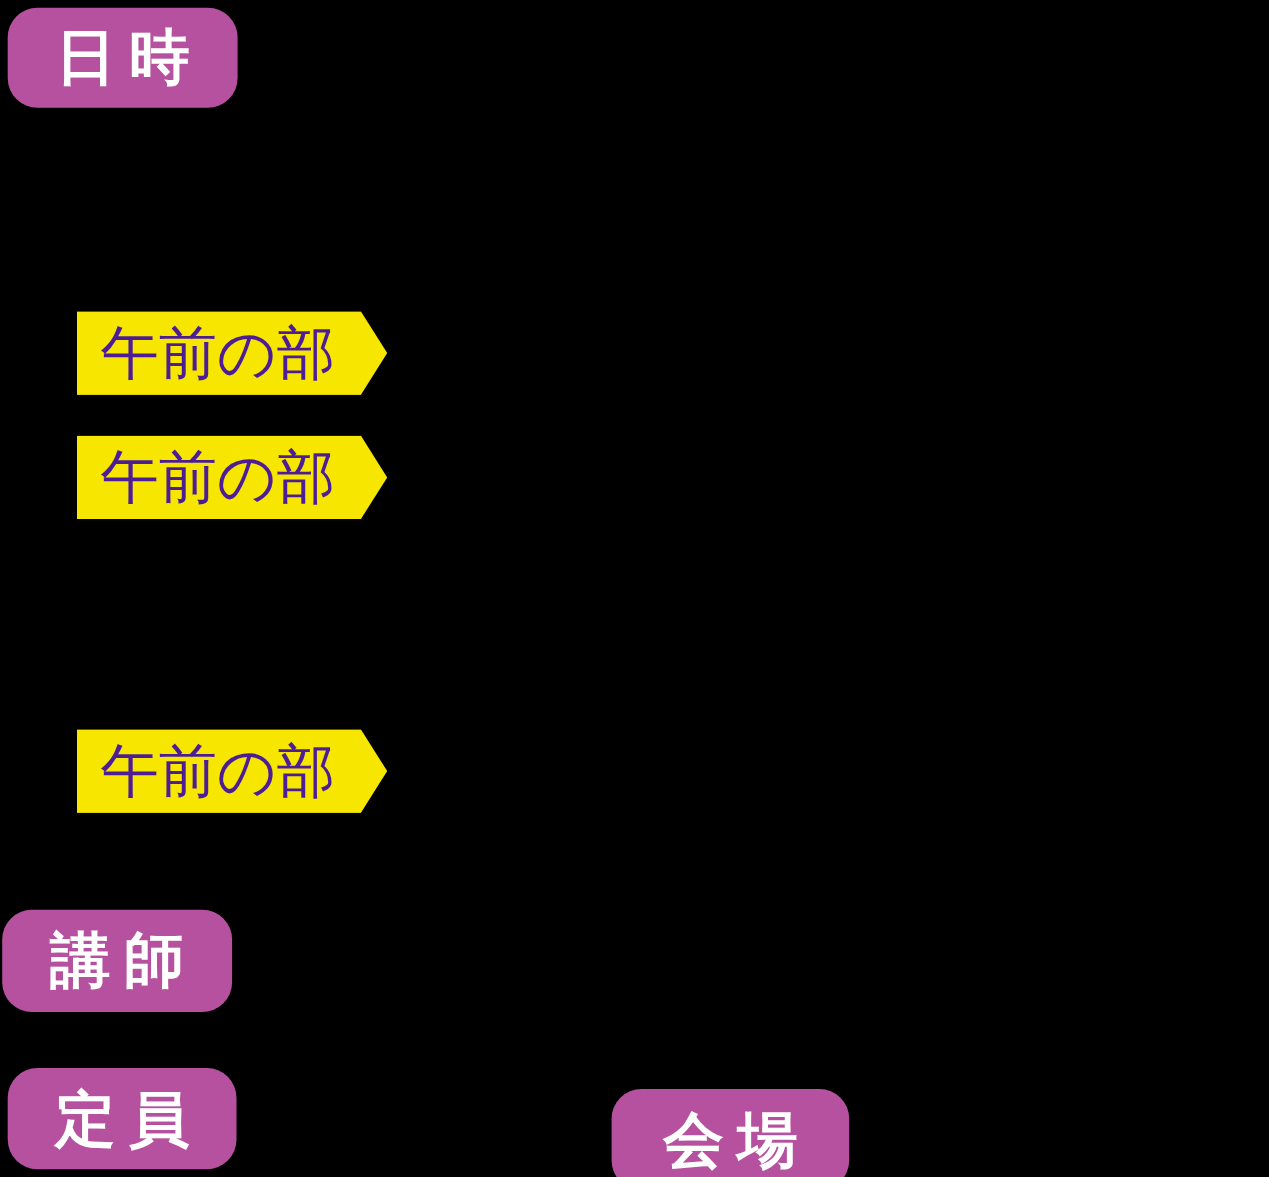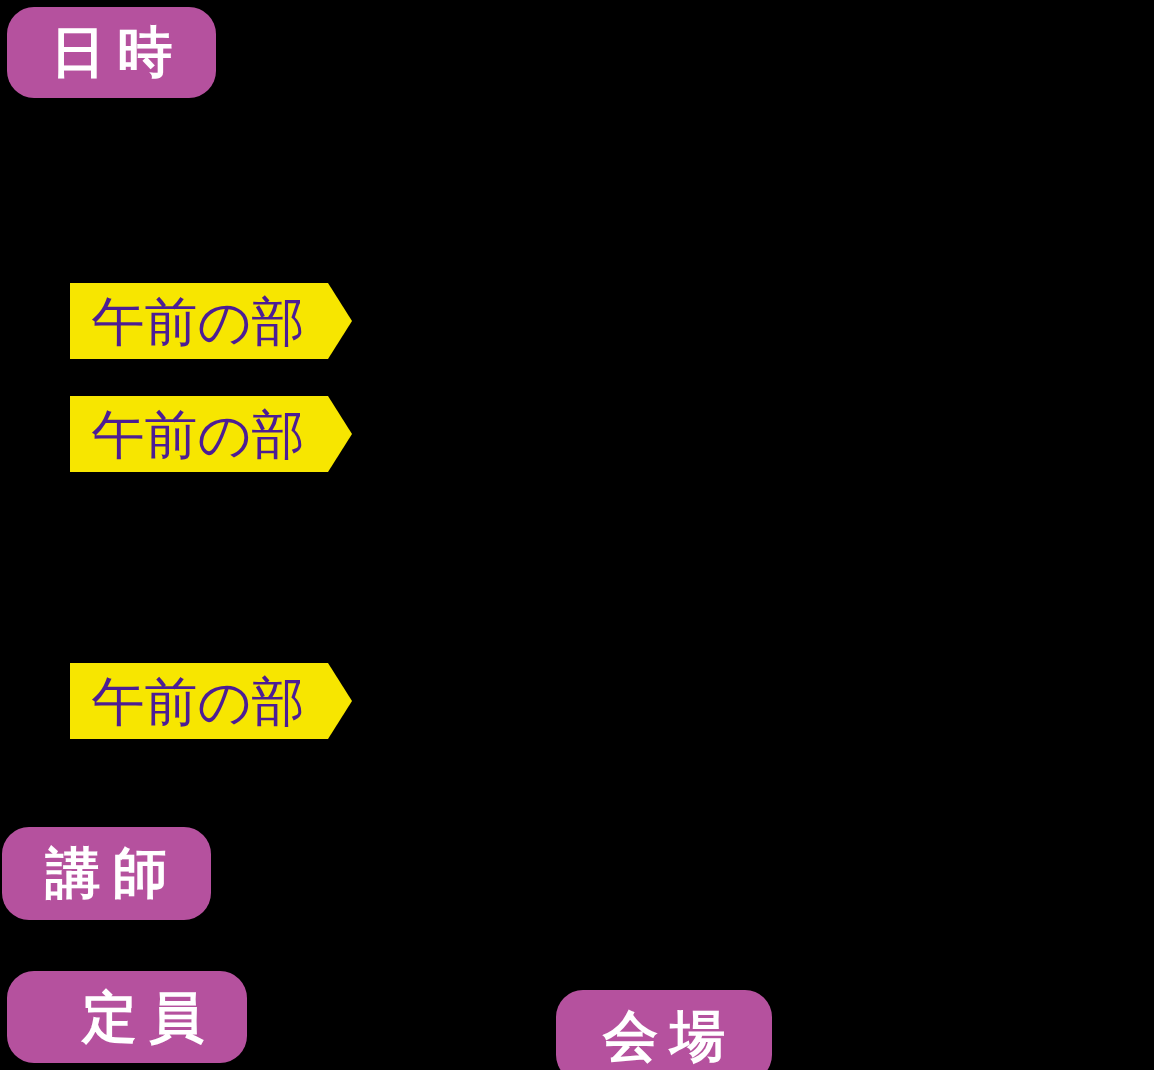--- a/index.html
+++ b/index.html
@@ -24,21 +24,21 @@
     align-items: center;
     justify-content: center;
     font-weight: bold;
     font-size: 55px;
     letter-spacing: 0.22em;
     text-indent: 0.22em;
     line-height: 1;
   }
   .badge-datetime { left: 7px;   top: 7px;   width: 209px; height: 91px; }
   .badge-lecturer { left: 2px;   top: 827px; width: 209px; height: 93px; }
-  .badge-capacity { left: 7px;   top: 971px; width: 208px; height: 92px; padding-left: 32px; }
+  .badge-capacity { left: 7px;   top: 971px; width: 208px; height: 92px; }
   .badge-venue    { left: 556px; top: 971px; width: 216px; height: 92px; margin-top: 19px; }
 
   .pennant {
     position: absolute;
     left: 70px;
     width: 282px;
     height: 76px;
     background: #f7e600;
     clip-path: polygon(0 0, 258px 0, 100% 50%, 258px 100%, 0 100%);
     color: #4c1d95;

